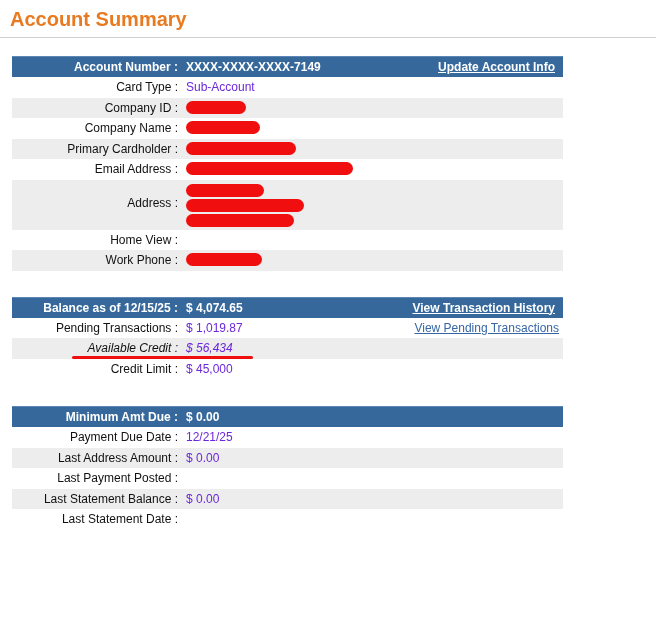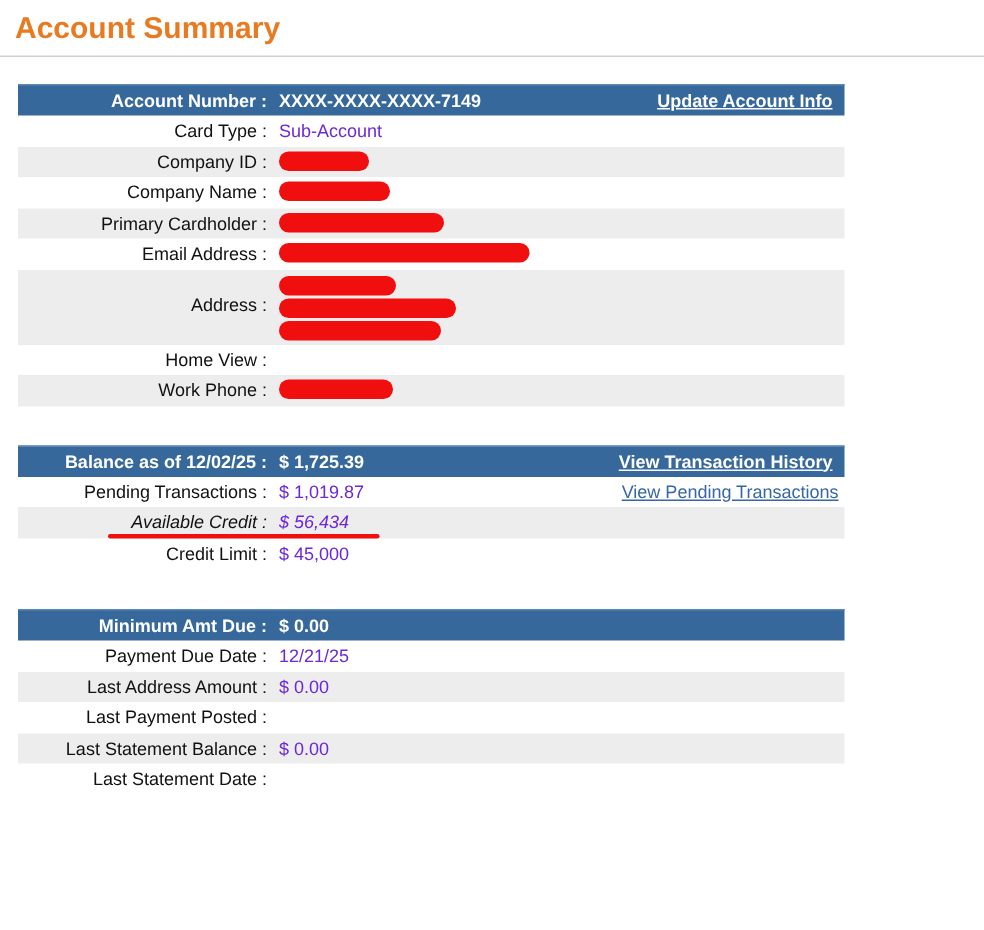--- a/index.html
+++ b/index.html
@@ -126,22 +126,22 @@
     </div>
 
     <div class="row gray">
       <span class="lbl">Work Phone :</span>
       <span class="val"><span class="redact" style="width:76px"></span></span>
     </div>
   </div>
 
   <div class="table gap2">
     <div class="hdr">
-      <span class="lbl">Balance as of 12/02/25 :</span>
-      <span class="val">$ 1,725.39</span>
+      <span class="lbl">Balance as of 12/15/25 :</span>
+      <span class="val">$ 4,074.65</span>
       <a href="#">View Transaction History</a>
     </div>
 
     <div class="row">
       <span class="lbl">Pending Transactions :</span>
       <span class="val">$ 1,019.87</span>
       <a href="#" class="rowlink">View Pending Transactions</a>
     </div>
 
     <div class="row gray rel">

